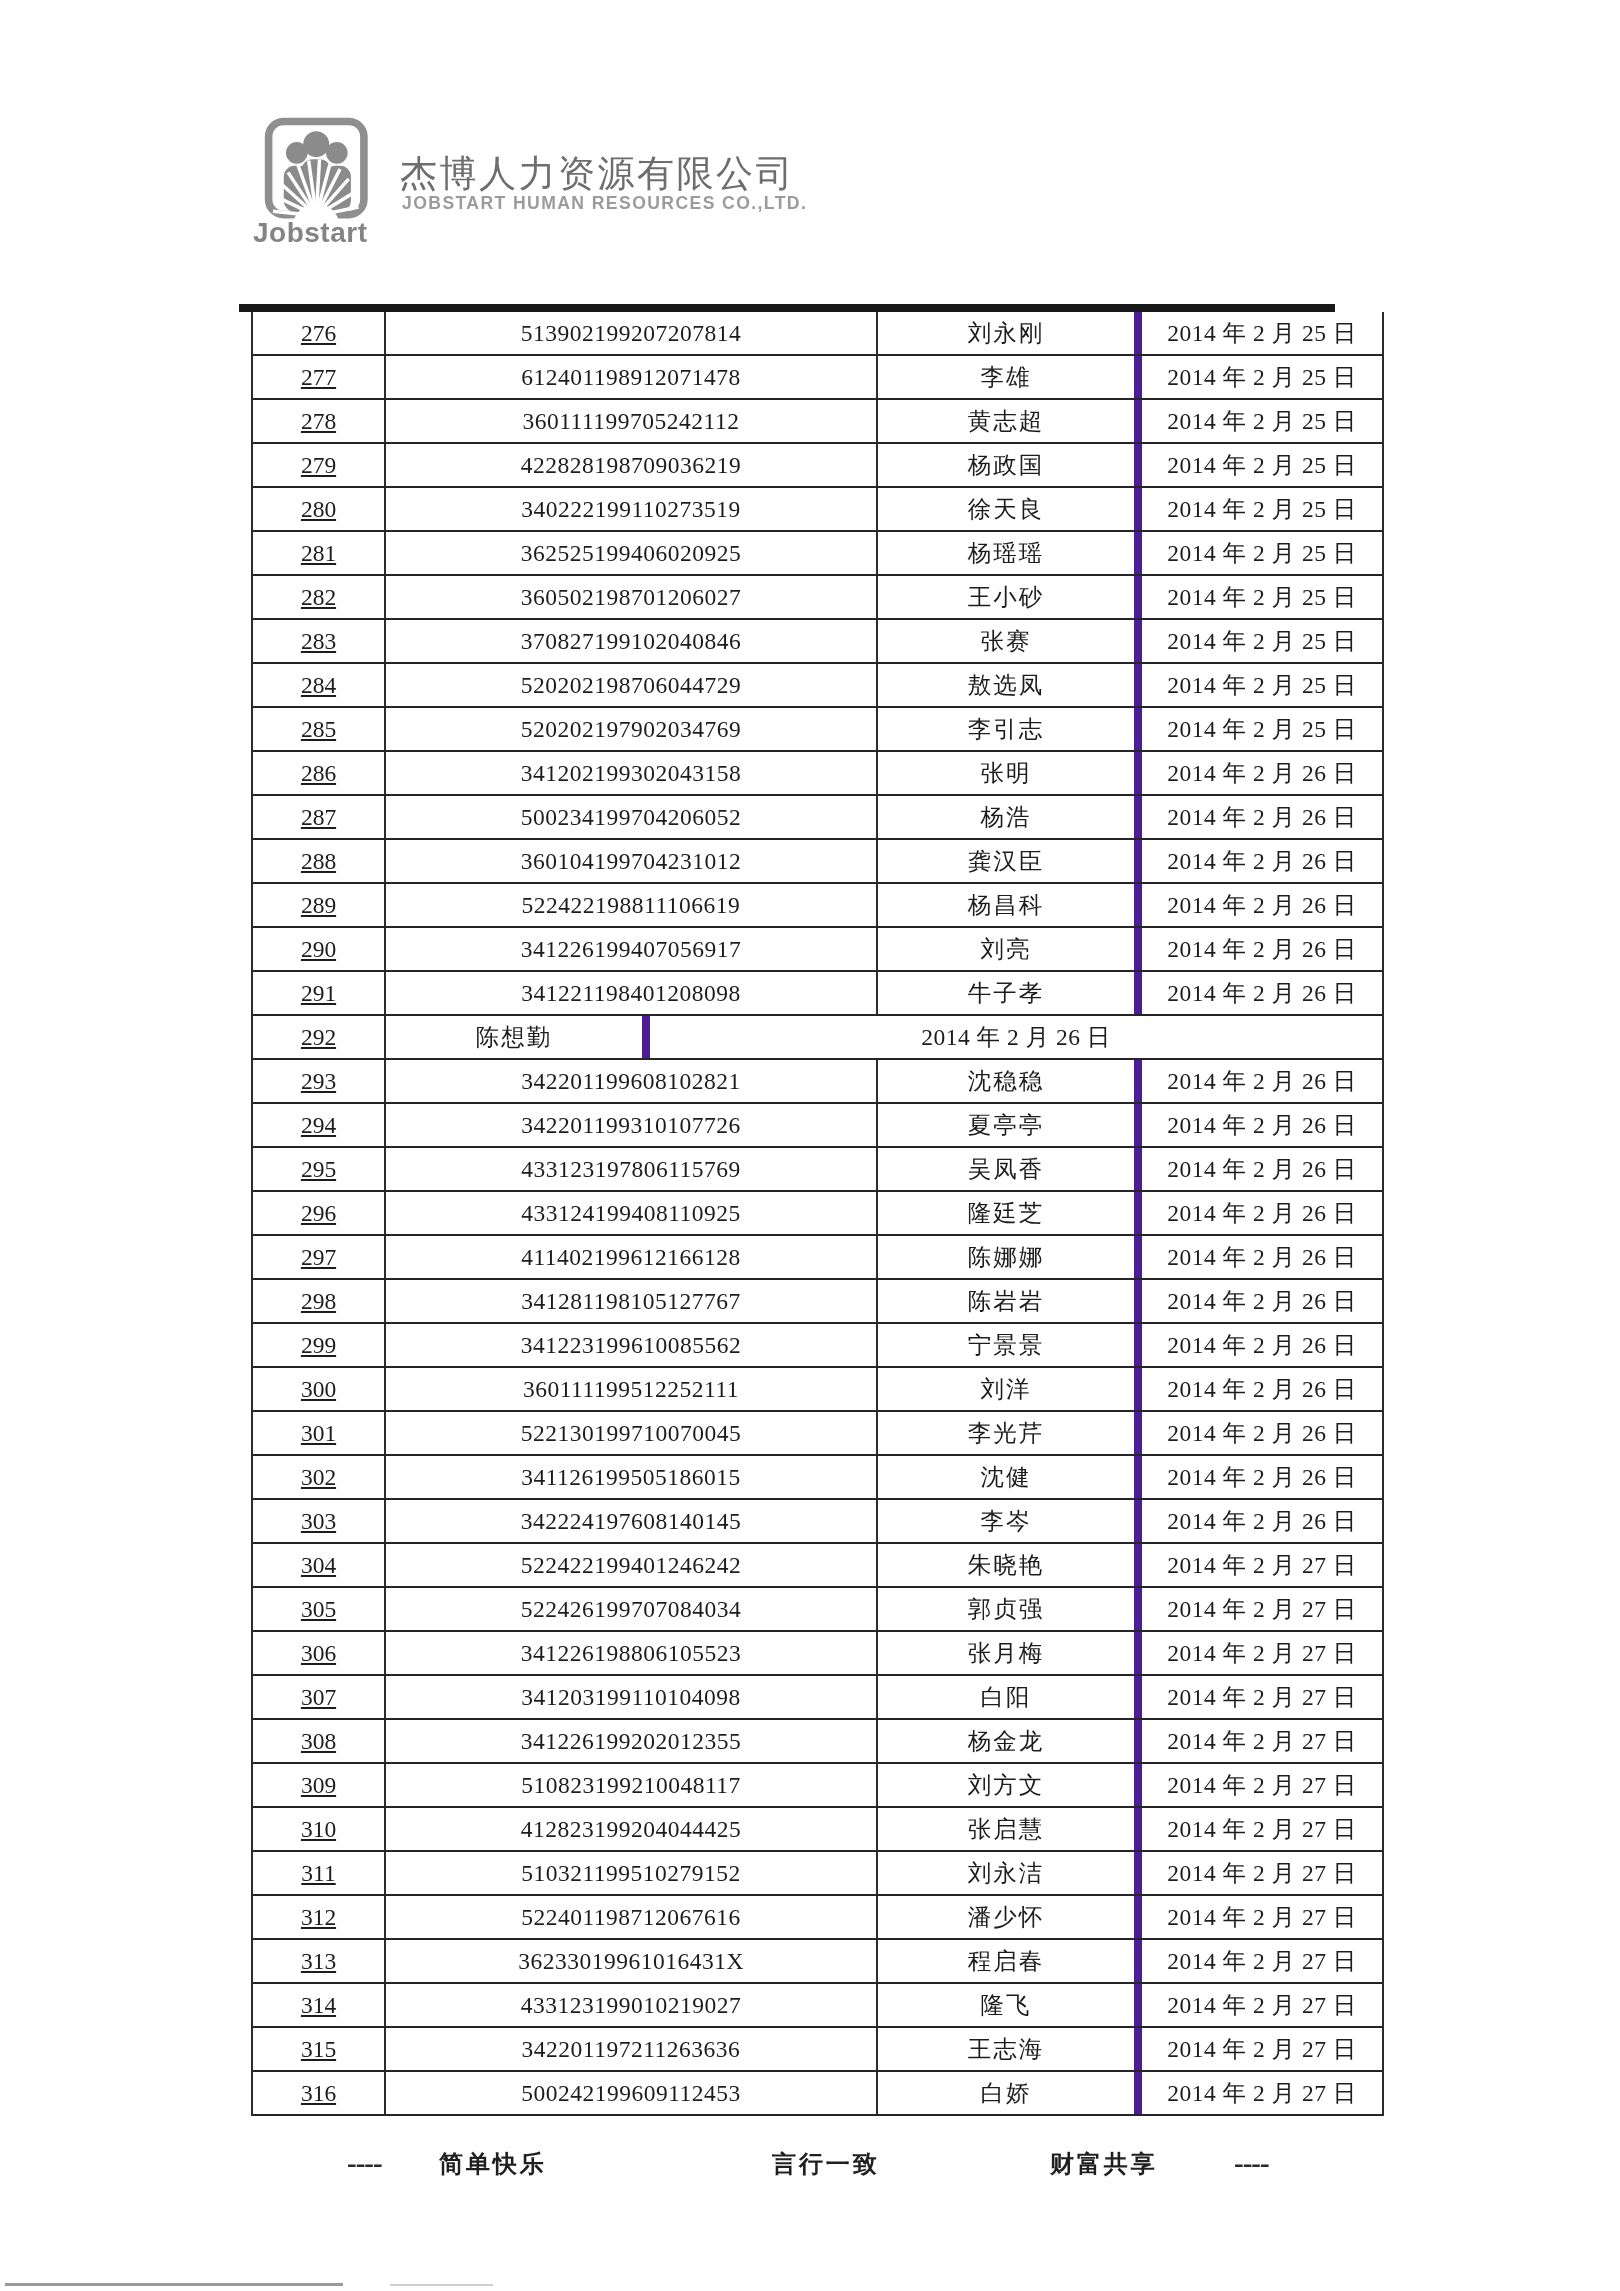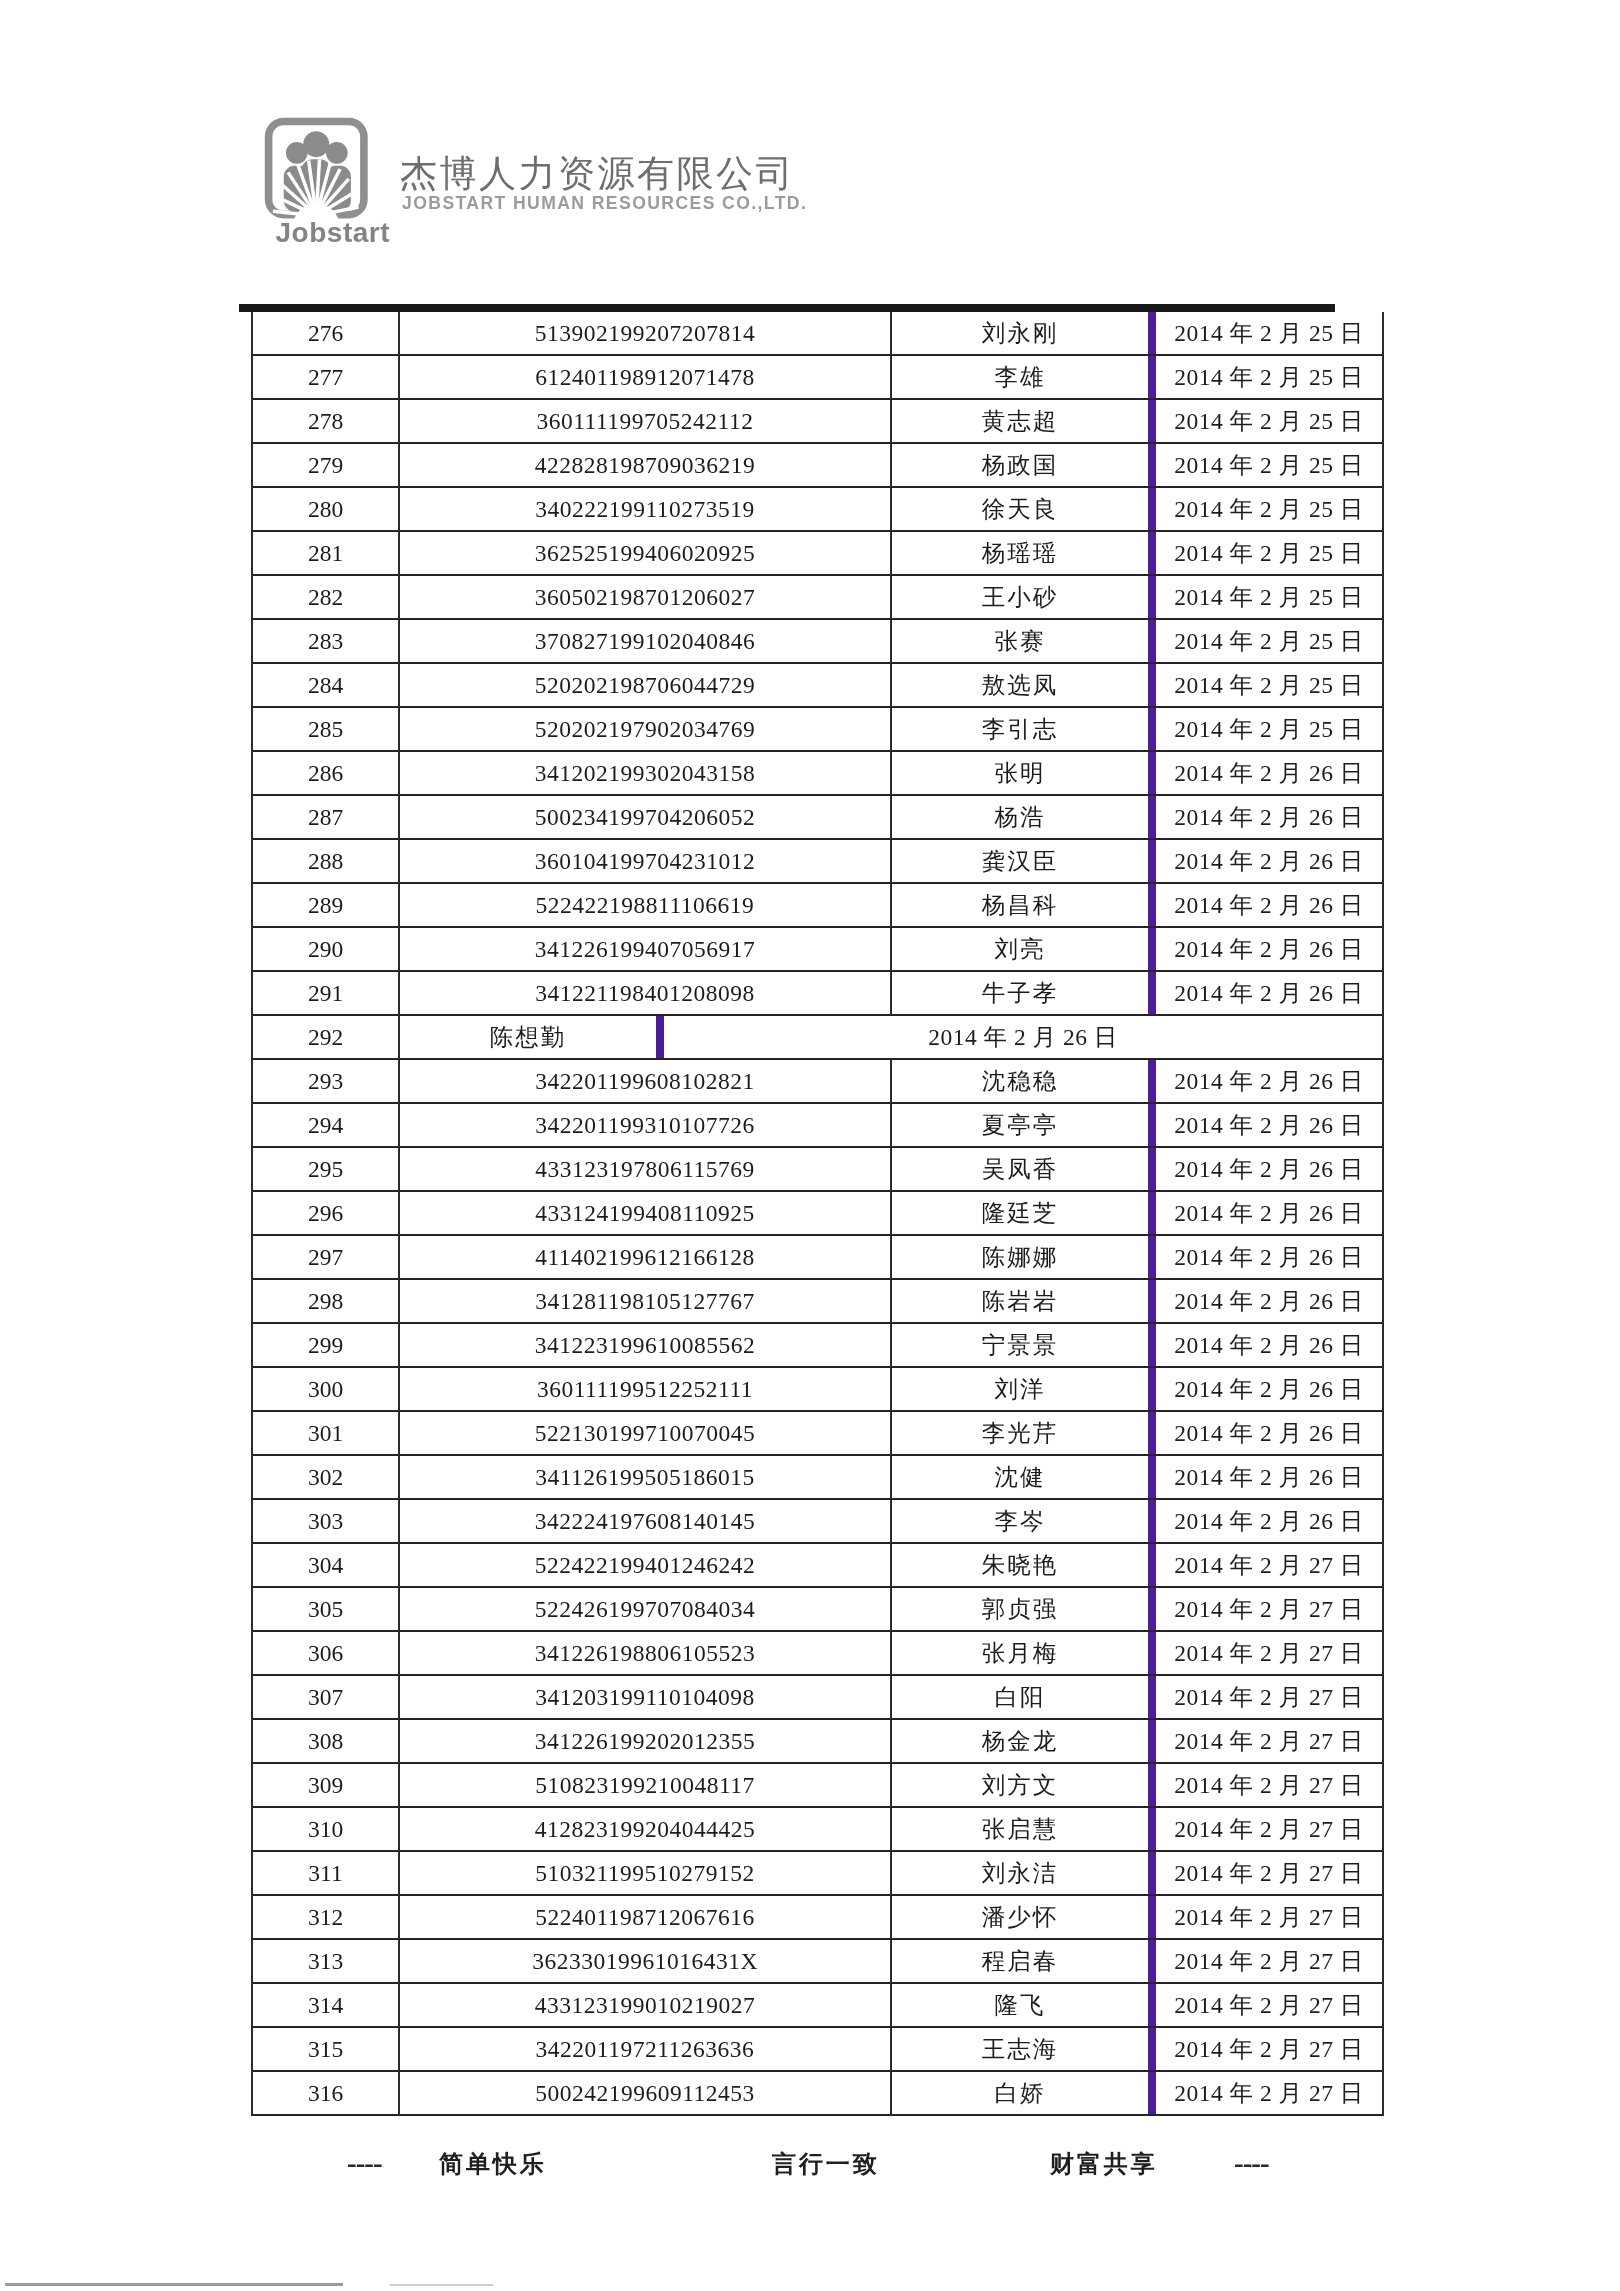--- a/index.html
+++ b/index.html
@@ -9,21 +9,21 @@
     font-family:"Liberation Serif","DejaVu Serif",serif;
   }
   .page{position:absolute;inset:0;}
 
   
   .logo-box{position:absolute;left:258px;top:116px;width:123px;height:104px;}
   .brand{
     position:absolute;left:253px;top:217px;width:137px;
     font-family:"Liberation Sans","DejaVu Sans",sans-serif;
     font-weight:bold;font-size:28px;color:#848484;letter-spacing:0.5px;
-    text-align:right;
+    text-align:left;
   }
   .co-zh{
     position:absolute;left:400px;top:149px;
     font-size:37px;color:#6e6e6e;letter-spacing:2.5px;font-weight:500;text-align:right;
   }
   .co-en{
     position:absolute;left:402px;top:193px;
     font-family:"Liberation Sans","DejaVu Sans",sans-serif;
     font-size:17.6px;font-weight:bold;color:#9b9b9b;letter-spacing:1.4px;
   }
@@ -37,21 +37,21 @@
     position:absolute;left:251px;top:312px;width:1129px;
     border-left:2px solid #2b2b2b;border-right:2px solid #2b2b2b;
     background:#fff;
   }
   .trow{display:flex;height:44px;box-sizing:border-box;border-bottom:2.5px solid #252525;}
   .cell{
     box-sizing:border-box;height:100%;
     display:flex;align-items:center;justify-content:center;
     font-size:23.5px;color:#1c1c1c;
   }
-  .c-num {width:147px;border-right:2px solid #2b2b2b;}
+  .c-num {width:133px;border-right:2px solid #2b2b2b;text-decoration:underline;}
   .c-id  {width:492px;border-right:2px solid #2b2b2b;letter-spacing:0.5px;}
   .c-name{width:264px;border-right:8px solid #4c1d95;letter-spacing:2px;}
   .c-date{flex:1;letter-spacing:0.5px;}
 
   
   .footer{position:absolute;left:0;top:2142px;width:1620px;height:43px;}
   .f-item{position:absolute;top:0;height:43px;display:flex;align-items:center;
     font-size:24px;color:#1f1f1f;font-weight:600;letter-spacing:2.9px;}
   .f-dash{font-weight:bold;letter-spacing:-1px;font-size:29px;color:#2a2a2a;}
   .fd1{left:347px;}

